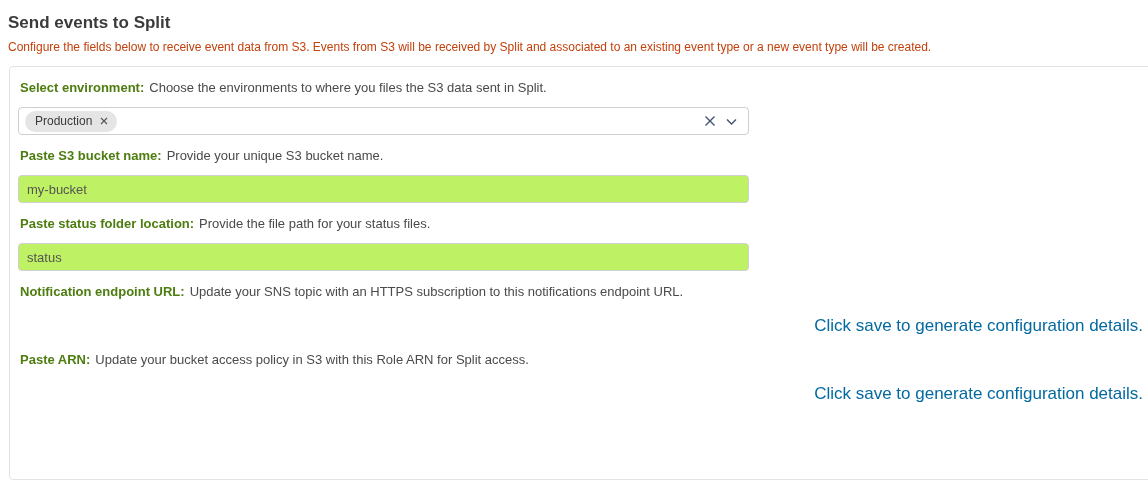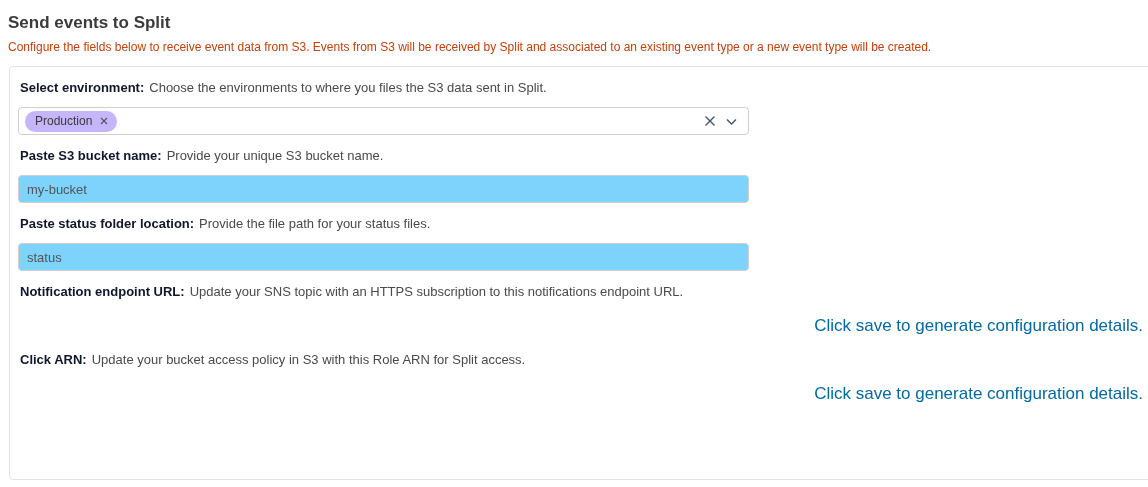--- a/index.html
+++ b/index.html
@@ -40,54 +40,54 @@
     padding: 14px 8px 0 8px;
   }
   .field-label {
     margin: 0 0 12px 2px;
     font-size: 13px;
     line-height: 14px;
     color: #4a4a4a;
   }
   .field-label .label-strong {
     font-weight: 700;
-    color: #0f172a;
+    color: #4d7c0f;
     margin-right: 5px;
   }
   .text-input {
     display: block;
     width: 731px;
     height: 28px;
     margin: 0 0 14px 0;
     border: 1px solid #cfcfcf;
     border-radius: 4px;
     padding: 0 8px;
     font-family: "Liberation Sans", sans-serif;
     font-size: 13px;
     color: #555555;
-    background: #7dd3fc;
+    background: #bef264;
     outline: none;
   }
   .multiselect {
     width: 731px;
     height: 28px;
     margin: 0 0 14px 0;
     border: 1px solid #cfcfcf;
     border-radius: 4px;
     background: #ffffff;
     display: flex;
     align-items: center;
     padding: 0 9px 0 6px;
   }
   .env-tag {
     display: inline-flex;
     align-items: center;
     height: 21px;
     padding: 0 9px 0 10px;
-    background: #c4b5fd;
+    background: #e5e5e5;
     border-radius: 11px;
     font-size: 12px;
     color: #3b3b3b;
   }
   .env-tag .tag-label { line-height: 21px; }
   .tag-remove {
     margin-left: 8px;
     display: inline-flex;
     align-items: center;
     cursor: pointer;
@@ -154,17 +154,17 @@
     <span class="label-strong">Paste status folder location:</span><span>Provide the file path for your status files.</span>
   </p>
   <input class="text-input" type="text" value="status" style="">
 
   <p class="field-label wide-gap">
     <span class="label-strong">Notification endpoint URL:</span><span>Update your SNS topic with an HTTPS subscription to this notifications endpoint URL.</span>
   </p>
   <p class="static-note">Click save to generate configuration details.</p>
 
   <p class="field-label wide-gap">
-    <span class="label-strong">Click ARN:</span><span>Update your bucket access policy in S3 with this Role ARN for Split access.</span>
+    <span class="label-strong">Paste ARN:</span><span>Update your bucket access policy in S3 with this Role ARN for Split access.</span>
   </p>
   <p class="static-note">Click save to generate configuration details.</p>
 
 </div>
 
 </body></html>

